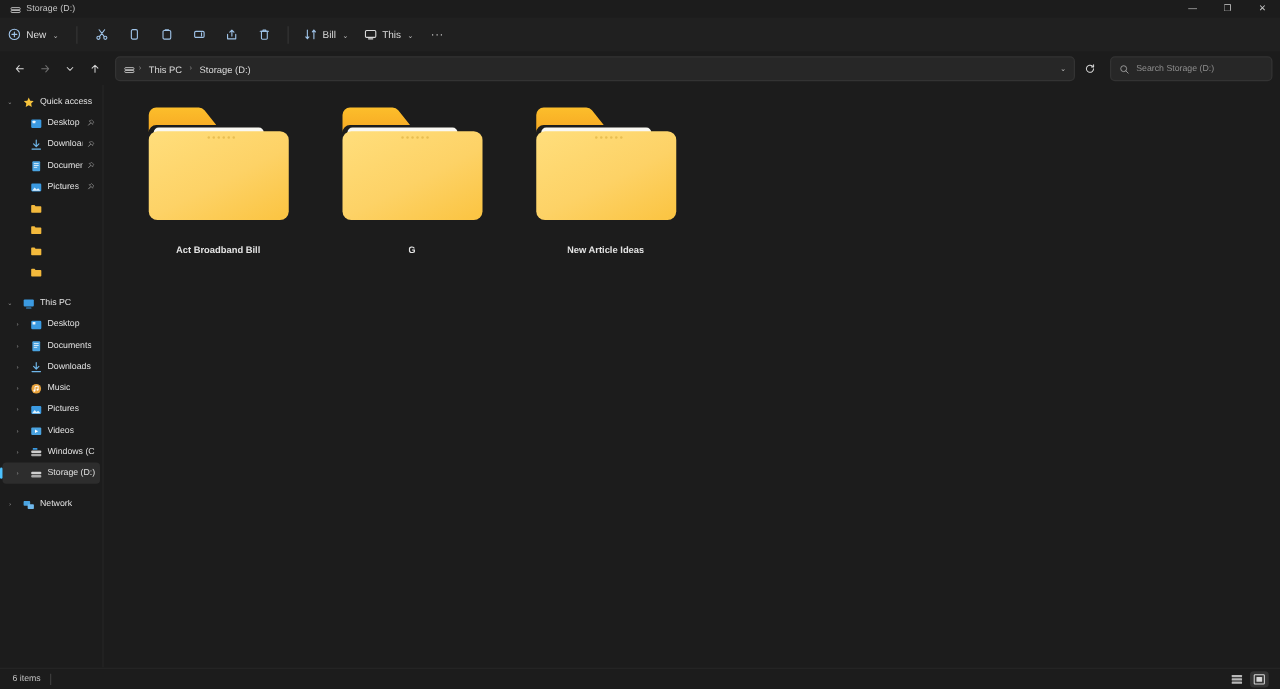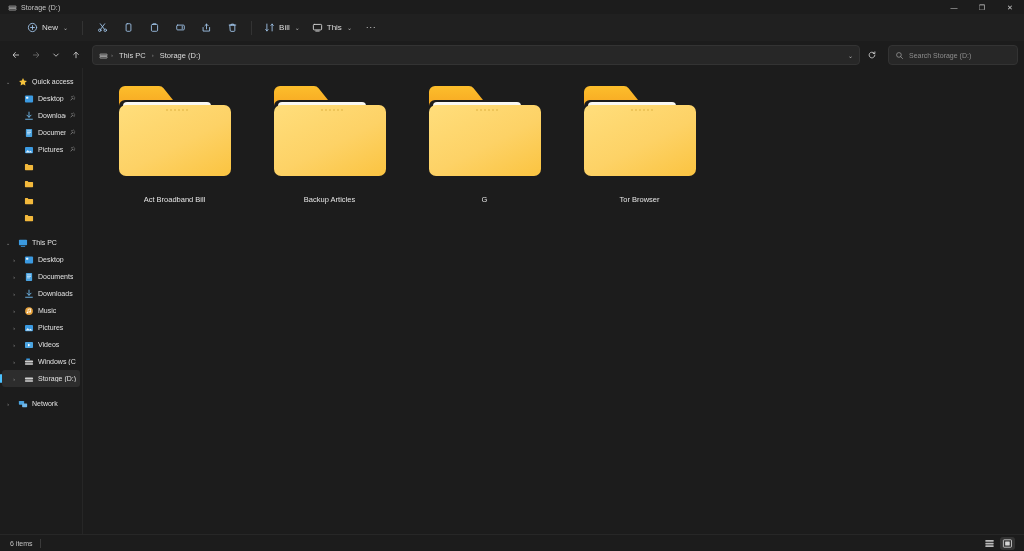--- a/index.html
+++ b/index.html
@@ -24,21 +24,21 @@
   .win-btn {
     width: 28px; height: 14px; display: flex; align-items: center; justify-content: center;
     color: #c9c9c9; font-size: 7px; line-height: 1;
   }
 
   
   .toolbar {
     height: 28px; width: 100%;
     background: #202020;
     display: flex; align-items: center;
-    padding: 0 21px;
+    padding: 0 0;
     gap: 0px;
     border-bottom: 1px solid #1c1c1c;
   }
   .tb-item {
     height: 22px; display: flex; align-items: center; justify-content: center;
     gap: 4px; padding: 0 6px; border-radius: 4px;
     color: #dcdcdc; font-size: 8px; white-space: nowrap;
   }
   .tb-new { padding: 0 8px 0 6px; }
   .tb-icon-only { width: 26px; padding: 0; }
@@ -113,20 +113,21 @@
   .nav-gap { height: 8px; }
 
   
   .filearea {
     flex: 1; height: 100%; background: #1c1c1c;
     padding: 14px 0 0 14px;
     display: flex; flex-wrap: wrap; align-content: flex-start;
     gap: 0px;
     overflow: hidden;
     position: relative;
+    font-weight: bold;
   }
   .fitem {
     width: 155px; height: 140px;
     display: flex; flex-direction: column; align-items: center;
     padding-top: 0px;
     border-radius: 4px;
   }
   .fname {
     font-size: 7.5px; color: #e4e4e4; margin-top: 8px;
     max-width: 140px; text-align: center; white-space: nowrap;
@@ -587,78 +588,60 @@
               <circle cx="60" cy="28" r="1"></circle>
             <circle cx="64" cy="28" r="1"></circle>
               <circle cx="68" cy="28" r="1"></circle>
               <circle cx="72" cy="28" r="1"></circle>
           </g>
         </svg>
       </span>
       <span class="fname">Act Broadband Bill</span>
     </div>
 
+
     <div class="fitem">
       <span>
         <svg width="120" height="105" viewBox="0 0 120 105">
           <path d="M4 10a6 6 0 0 1 6-6h34a6 6 0 0 1 4.6 2.2L58 18H10a6 6 0 0 0-6 6z" fill="url(#tabg1)"></path>
           <rect x="8" y="20" width="88" height="14" rx="4" fill="#f9f8f2"></rect>
           <path d="M4 30a7 7 0 0 1 7-7h98a7 7 0 0 1 7 7v57a7 7 0 0 1-7 7H11a7 7 0 0 1-7-7z" fill="url(#frontg1)"></path>
           <g fill="#e3b84a" opacity=".8">
             <circle cx="52" cy="28" r="1"></circle>
               <circle cx="56" cy="28" r="1"></circle>
               <circle cx="60" cy="28" r="1"></circle>
             <circle cx="64" cy="28" r="1"></circle>
               <circle cx="68" cy="28" r="1"></circle>
               <circle cx="72" cy="28" r="1"></circle>
           </g>
         </svg>
       </span>
-      <span class="fname">Backup Articles</span>
+      <span class="fname">G</span>
     </div>
 
     <div class="fitem">
       <span>
         <svg width="120" height="105" viewBox="0 0 120 105">
           <path d="M4 10a6 6 0 0 1 6-6h34a6 6 0 0 1 4.6 2.2L58 18H10a6 6 0 0 0-6 6z" fill="url(#tabg1)"></path>
           <rect x="8" y="20" width="88" height="14" rx="4" fill="#f9f8f2"></rect>
           <path d="M4 30a7 7 0 0 1 7-7h98a7 7 0 0 1 7 7v57a7 7 0 0 1-7 7H11a7 7 0 0 1-7-7z" fill="url(#frontg1)"></path>
           <g fill="#e3b84a" opacity=".8">
             <circle cx="52" cy="28" r="1"></circle>
               <circle cx="56" cy="28" r="1"></circle>
               <circle cx="60" cy="28" r="1"></circle>
             <circle cx="64" cy="28" r="1"></circle>
               <circle cx="68" cy="28" r="1"></circle>
               <circle cx="72" cy="28" r="1"></circle>
           </g>
         </svg>
       </span>
-      <span class="fname">G</span>
-    </div>
-
-
-
-    <div class="fitem">
-      <span>
-        <svg width="120" height="105" viewBox="0 0 120 105">
-          <path d="M4 10a6 6 0 0 1 6-6h34a6 6 0 0 1 4.6 2.2L58 18H10a6 6 0 0 0-6 6z" fill="url(#tabg1)"></path>
-          <rect x="8" y="20" width="88" height="14" rx="4" fill="#f9f8f2"></rect>
-          <path d="M4 30a7 7 0 0 1 7-7h98a7 7 0 0 1 7 7v57a7 7 0 0 1-7 7H11a7 7 0 0 1-7-7z" fill="url(#frontg1)"></path>
-          <g fill="#e3b84a" opacity=".8">
-            <circle cx="52" cy="28" r="1"></circle>
-              <circle cx="56" cy="28" r="1"></circle>
-              <circle cx="60" cy="28" r="1"></circle>
-            <circle cx="64" cy="28" r="1"></circle>
-              <circle cx="68" cy="28" r="1"></circle>
-              <circle cx="72" cy="28" r="1"></circle>
-          </g>
-        </svg>
-      </span>
-      <span class="fname">Tor Browser</span>
-    </div>
+      <span class="fname">New Article Ideas</span>
+    </div>
+
+
 
   </div>
 </div>
 
 <div class="statusbar">
   <span class="status-text">6 items</span>
   <span class="status-sep"></span>
   <div class="status-right">
     <div class="view-btn">
       <svg width="11" height="11" viewBox="0 0 16 16">

